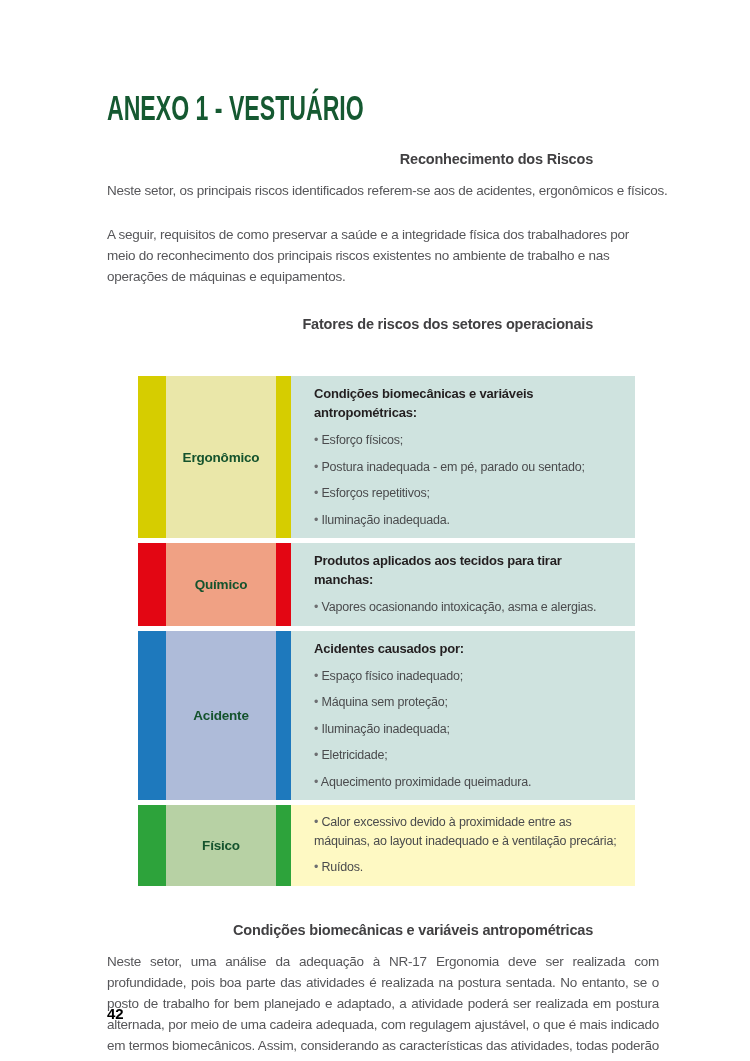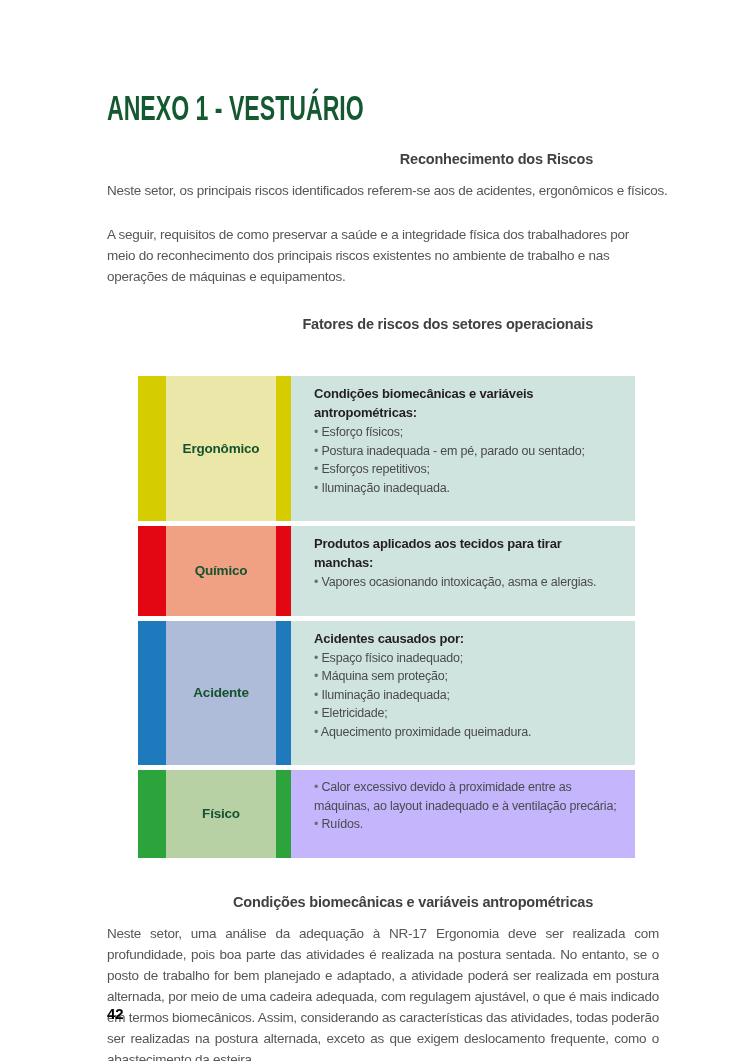--- a/index.html
+++ b/index.html
@@ -68,22 +68,23 @@
   .cat-label{
     width:110px;flex:0 0 110px;
     display:flex;align-items:center;justify-content:center;
     font-size:13.5px;font-weight:600;color:#14532d;
     letter-spacing:-0.2px;
   }
   .cat-strip-right{width:15px;flex:0 0 15px;}
   .row-content{
     flex:1 1 auto;
     display:flex;flex-direction:column;justify-content:center;
-    padding:8px 12px 24px 23px;
+    padding:8px 12px 9px 23px;
     box-sizing:border-box;
+    gap:8px;
   }
   .content-header{
     font-size:13px;
     font-weight:bold;
     color:#231f20;
     letter-spacing:-0.2px;
     line-height:19px;
     margin:0 0 1px 0;
   }
   .bullet-item{
@@ -152,21 +153,21 @@
           <div class="bullet-item">Máquina sem proteção;</div>
           <div class="bullet-item">Iluminação inadequada;</div>
           <div class="bullet-item">Eletricidade;</div>
           <div class="bullet-item">Aquecimento proximidade queimadura.</div>
         </div>
       </div>
       <div class="risk-row r4">
         <div class="cat-strip-left" style="background: rgb(45, 163, 59);"></div>
         <div class="cat-label" style="background: rgb(183, 209, 164);">Físico</div>
         <div class="cat-strip-right" style="background: rgb(45, 163, 59);"></div>
-        <div class="row-content" style="background: #c4b5fd;">
+        <div class="row-content" style="background: #fef9c3;">
           <div class="bullet-item">Calor excessivo devido à proximidade entre as máquinas, ao layout inadequado e à ventilação precária;</div>
           <div class="bullet-item">Ruídos.</div>
         </div>
       </div>
     </div>
 
   <h2 class="h2 condicoes">Condições biomecânicas e variáveis antropométricas</h2>
 
   <p class="body-p p3">Neste setor, uma análise da adequação à NR-17 Ergonomia deve ser realizada com profundidade, pois boa parte das atividades é realizada na postura sentada. No entanto, se o posto de trabalho for bem planejado e adaptado, a atividade poderá ser realizada em postura alternada, por meio de uma cadeira adequada, com regulagem ajustável, o que é mais indicado em termos biomecânicos. Assim, considerando as características das atividades, todas poderão ser realizadas na postura alternada, exceto as que exigem deslocamento frequente, como o abastecimento da esteira.</p>
 

